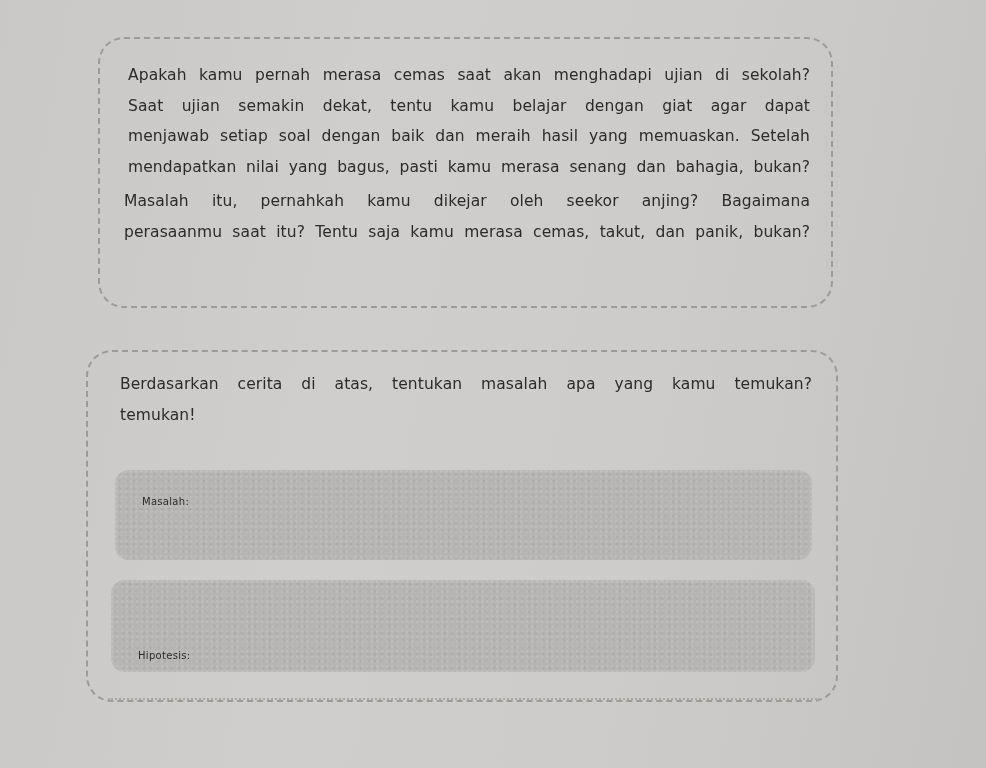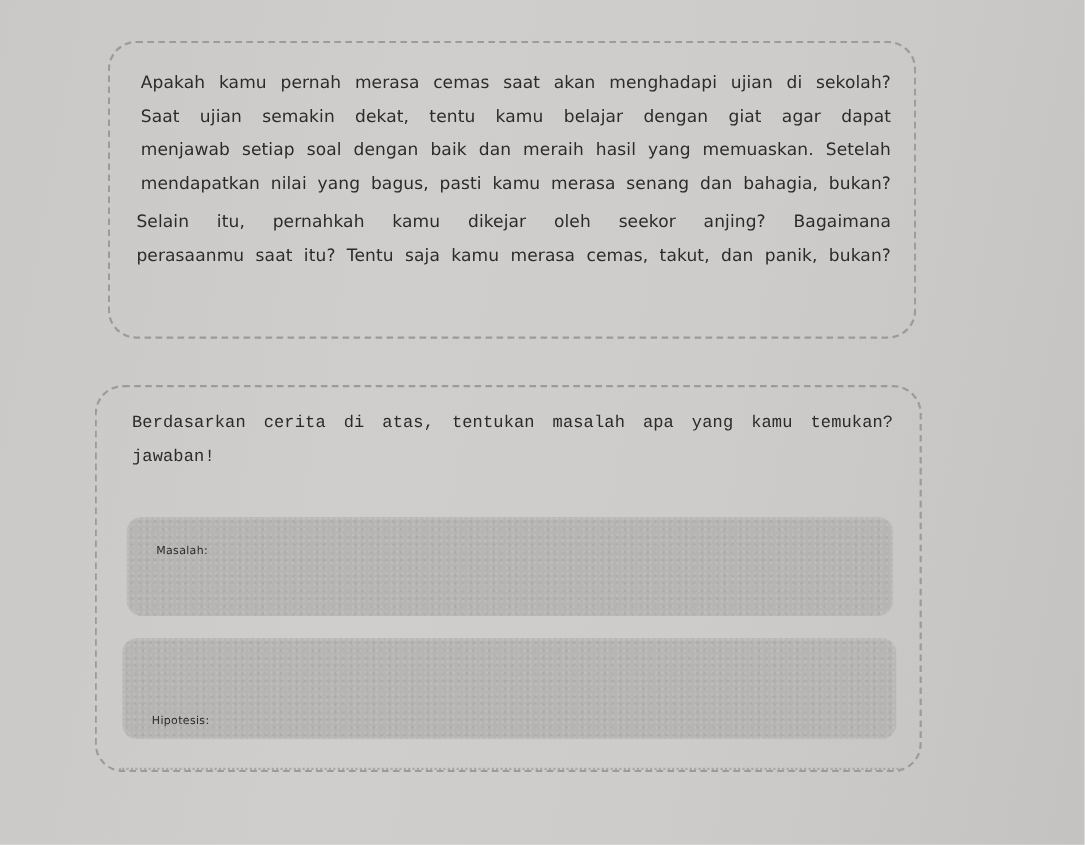--- a/index.html
+++ b/index.html
@@ -61,21 +61,20 @@
     }
     .p2 {
       left: 124px;
       top: 186px;
       width: 686px;
     }
     .p3 {
       left: 120px;
       top: 369px;
       width: 692px;
-      font-family: Liberation Mono, monospace;
     }
     .p3 .line.last {
       text-align-last: left;
     }
     .answer-field {
       position: absolute;
       border-radius: 14px;
       background:
         radial-gradient(circle at 20% 30%, rgba(255,255,255,0.10) 0 1px, transparent 2px),
         radial-gradient(circle at 70% 60%, rgba(90,90,90,0.10) 0 1px, transparent 2px),
@@ -128,29 +127,29 @@
   <div class="box box-story"></div>
 
   <p class="para p1">
     <span class="line">Apakah kamu pernah merasa cemas saat akan menghadapi ujian di sekolah?</span>
     <span class="line">Saat ujian semakin dekat, tentu kamu belajar dengan giat agar dapat</span>
     <span class="line">menjawab setiap soal dengan baik dan meraih hasil yang memuaskan. Setelah</span>
     <span class="line">mendapatkan nilai yang bagus, pasti kamu merasa senang dan bahagia, bukan?</span>
   </p>
 
   <p class="para p2">
-    <span class="line">Selain itu, pernahkah kamu dikejar oleh seekor anjing? Bagaimana</span>
+    <span class="line">Masalah itu, pernahkah kamu dikejar oleh seekor anjing? Bagaimana</span>
     <span class="line">perasaanmu saat itu? Tentu saja kamu merasa cemas, takut, dan panik, bukan?</span>
   </p>
 
   <div class="box box-task"></div>
 
   <p class="para p3">
     <span class="line">Berdasarkan cerita di atas, tentukan masalah apa yang kamu temukan?</span>
-    <span class="line last">jawaban!</span>
+    <span class="line last">temukan!</span>
   </p>
 
   <div class="answer-field field-masalah">
     <span class="field-label">Masalah:</span>
   </div>
 
   <div class="answer-field field-hipotesis">
     <span class="field-label">Hipotesis:</span>
   </div>
 

